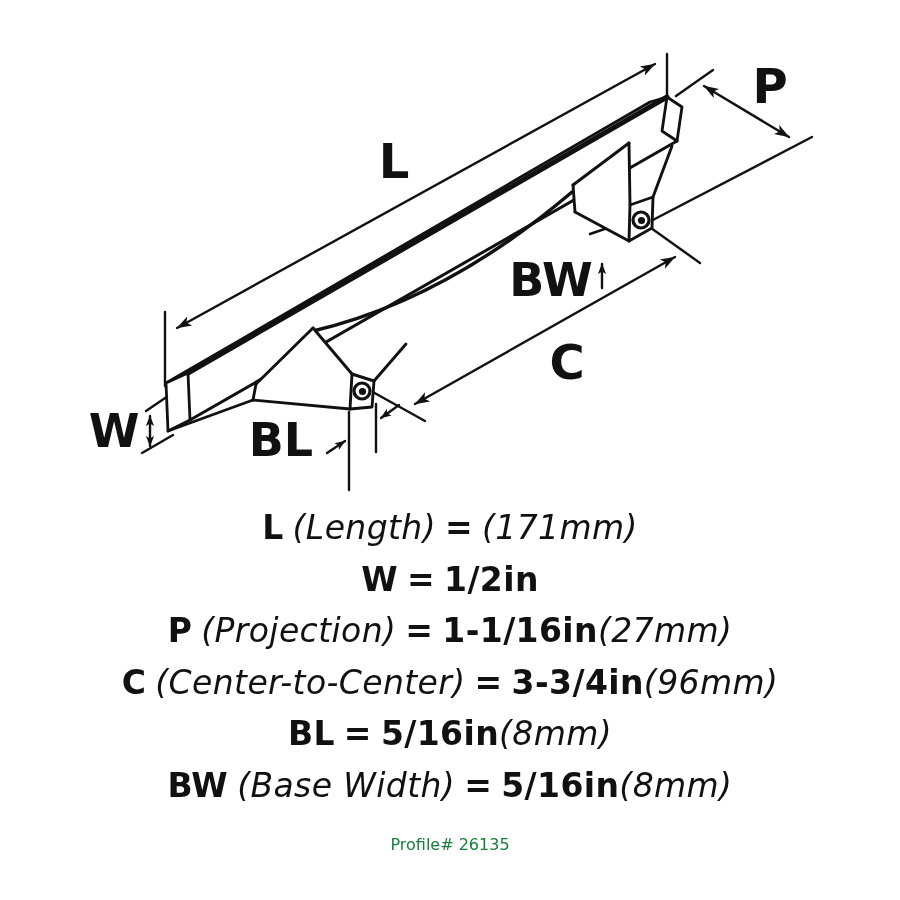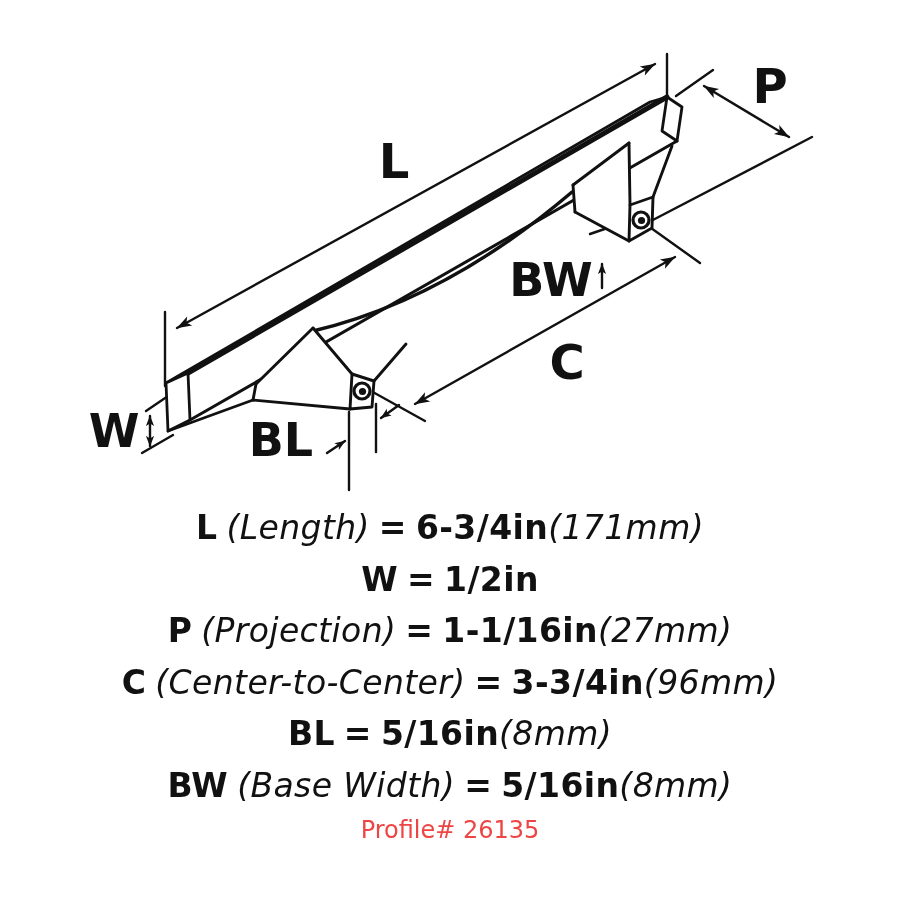--- a/index.html
+++ b/index.html
@@ -7,21 +7,21 @@
   .stage{position:absolute;inset:0;background:#fff;}
   .diagram-wrap{position:absolute;left:0;top:0;width:900px;height:502px;}
   svg{display:block;}
   .dim-label{font-family:"DejaVu Sans",sans-serif;font-weight:700;fill:#111;}
   .specs{position:absolute;left:0;top:502px;width:900px;display:flex;flex-direction:column;align-items:center;}
   .spec-row{height:51.5px;display:flex;align-items:center;justify-content:center;white-space:pre;
             font-size:33px;color:#111;letter-spacing:0.4px;}
   .spec-row .b{font-weight:700;}
   .spec-row .r{font-weight:400;font-style:italic;}
   .spec-row .gap{margin-right:9px;}
-  .footer-line{margin-top:5px;font-size:24px;color:#ef4444;font-weight:400;text-align:center;}
+  .footer-line{margin-top:24px;font-size:16px;color:#15803d;font-weight:400;text-align:center;}
 </style>
 </head>
 <body>
 
 <div class="stage">
 
   <div class="diagram-wrap">
     <svg width="900" height="502" viewBox="0 0 900 502">
       <defs>
         <marker id="arr" markerUnits="userSpaceOnUse" markerWidth="18" markerHeight="14" refX="15" refY="5.5" orient="auto-start-reverse">
@@ -102,21 +102,21 @@
       <text x="770" y="103" font-size="48" text-anchor="middle" class="dim-label">P</text>
       <text x="567" y="379" font-size="48" text-anchor="middle" class="dim-label">C</text>
       <text x="114" y="447" font-size="46" text-anchor="middle" class="dim-label">W</text>
       <text x="281" y="456" font-size="46" text-anchor="middle" class="dim-label">BL</text>
       <text x="551" y="296" font-size="46" text-anchor="middle" class="dim-label">BW</text>
     </svg>
   </div>
 
   <div class="specs">
     <div class="spec-row">
-      <span class="b gap">L</span><span class="r gap">(Length)</span><span class="b gap">=</span><span class="b">6-3/4in</span><span class="r">(171mm)</span>
+      <span class="b gap">L</span><span class="r gap">(Length)</span><span class="b gap">=</span><span class="r">(171mm)</span>
     </div>
     <div class="spec-row">
       <span class="b gap">W</span><span class="b gap">=</span><span class="b">1/2in</span>
     </div>
     <div class="spec-row">
       <span class="b gap">P</span><span class="r gap">(Projection)</span><span class="b gap">=</span><span class="b">1-1/16in</span><span class="r">(27mm)</span>
     </div>
     <div class="spec-row">
       <span class="b gap">C</span><span class="r gap">(Center-to-Center)</span><span class="b gap">=</span><span class="b">3-3/4in</span><span class="r">(96mm)</span>
     </div>

